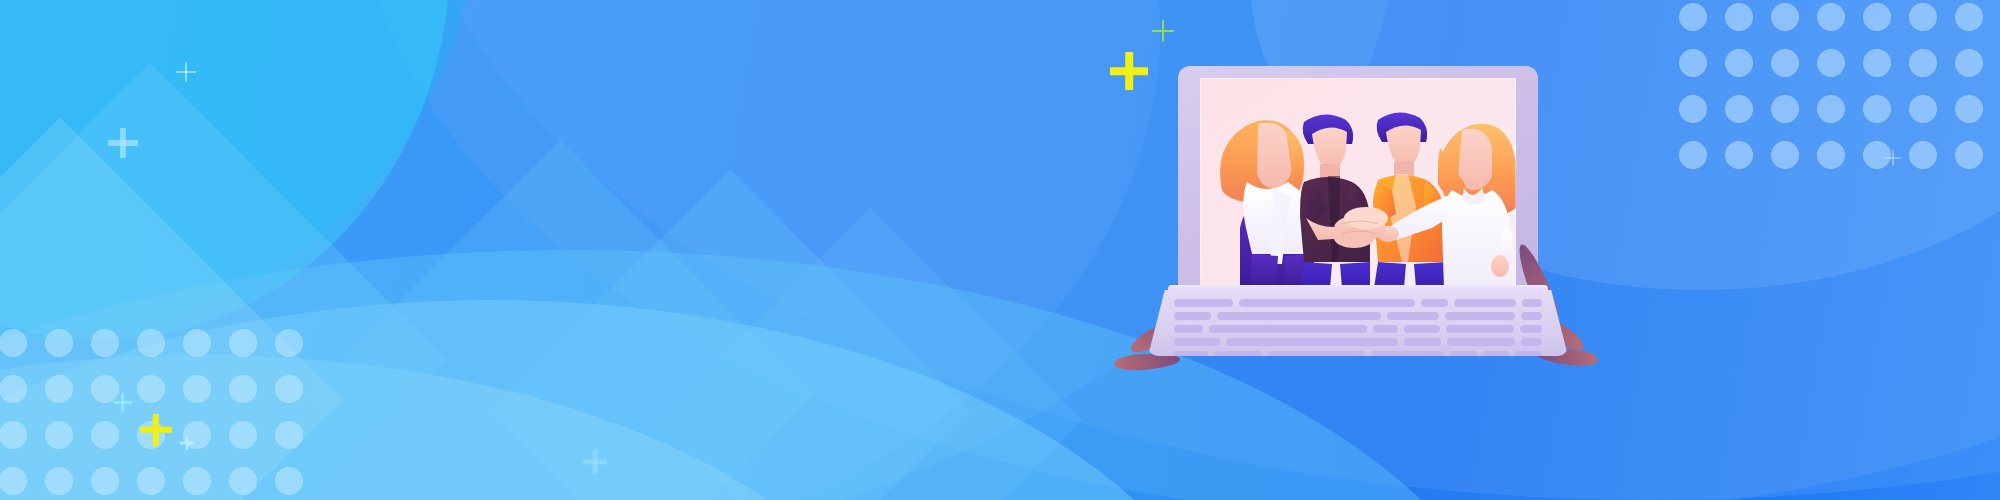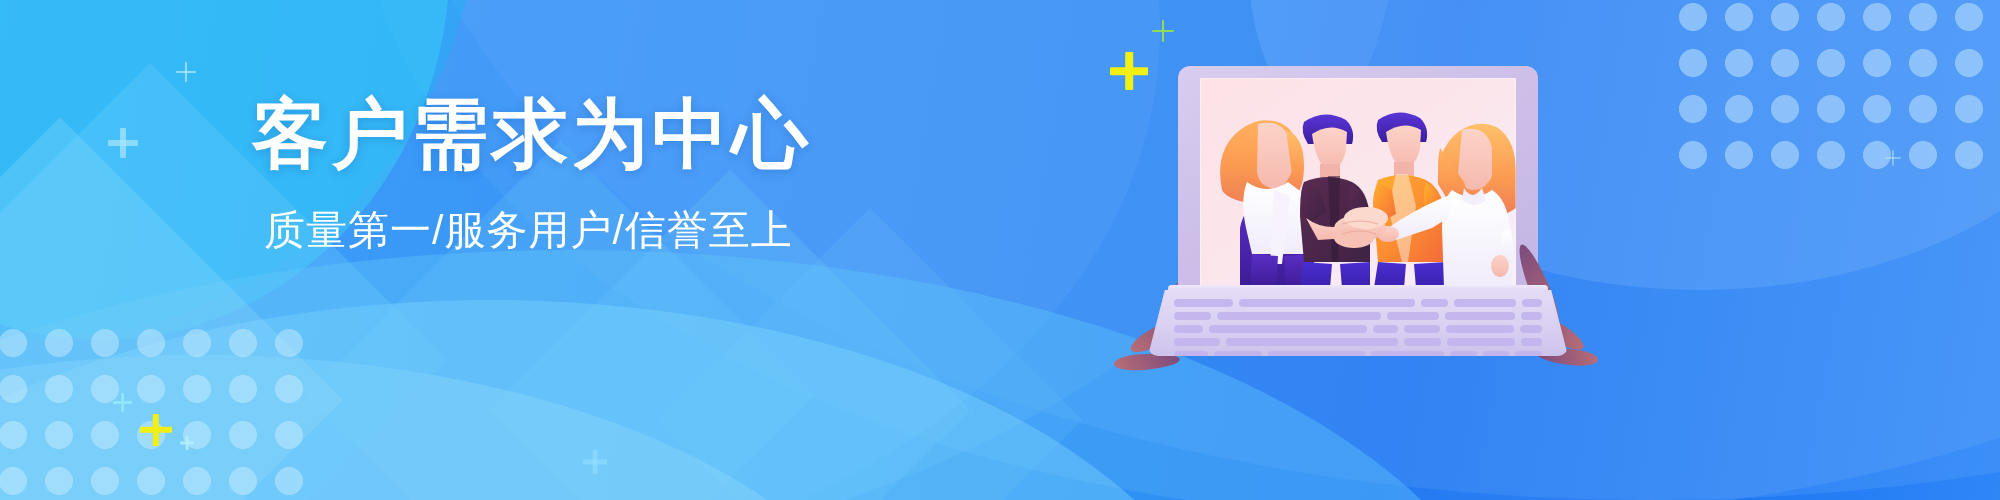--- a/index.html
+++ b/index.html
@@ -177,24 +177,20 @@
     </div>
   <div class="plus p-c5">
       <b class="h"></b>
       <b class="v"></b>
     </div>
   <div class="plus outline p-c6">
       <b class="h"></b>
       <b class="v"></b>
     </div>
 
-  <div class="copy">
-    <h1 class="headline">客户需求为中心</h1>
-    <p class="subline">质量第一/服务用户/信誉至上</p>
-  </div>
 
   <div class="laptop">
 
     <div class="leafset" style="left:14px;top:176px;">
       <div class="leaf" style="left:-6px;top:-2px;width:20px;height:92px;transform:rotate(24deg);transform-origin:50% 100%;"></div>
       <div class="leaf" style="left:-40px;top:34px;width:18px;height:74px;transform:rotate(62deg);transform-origin:50% 100%;"></div>
       <div class="leaf" style="left:-56px;top:56px;width:16px;height:66px;transform:rotate(86deg);transform-origin:50% 100%;"></div>
     </div>
 
     <svg width="0" height="0" style="position:absolute" aria-hidden="true">

